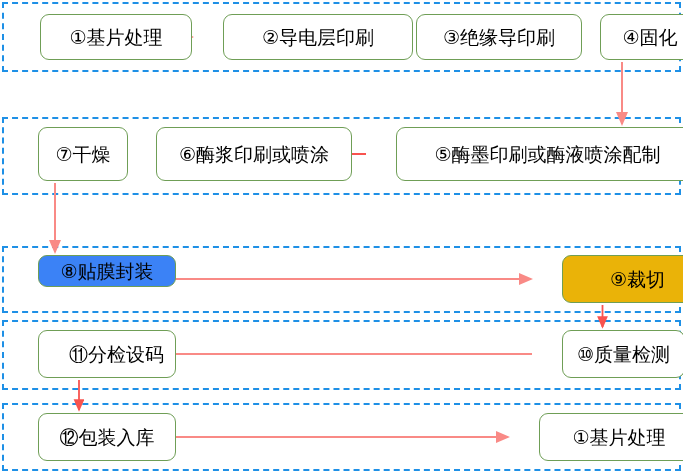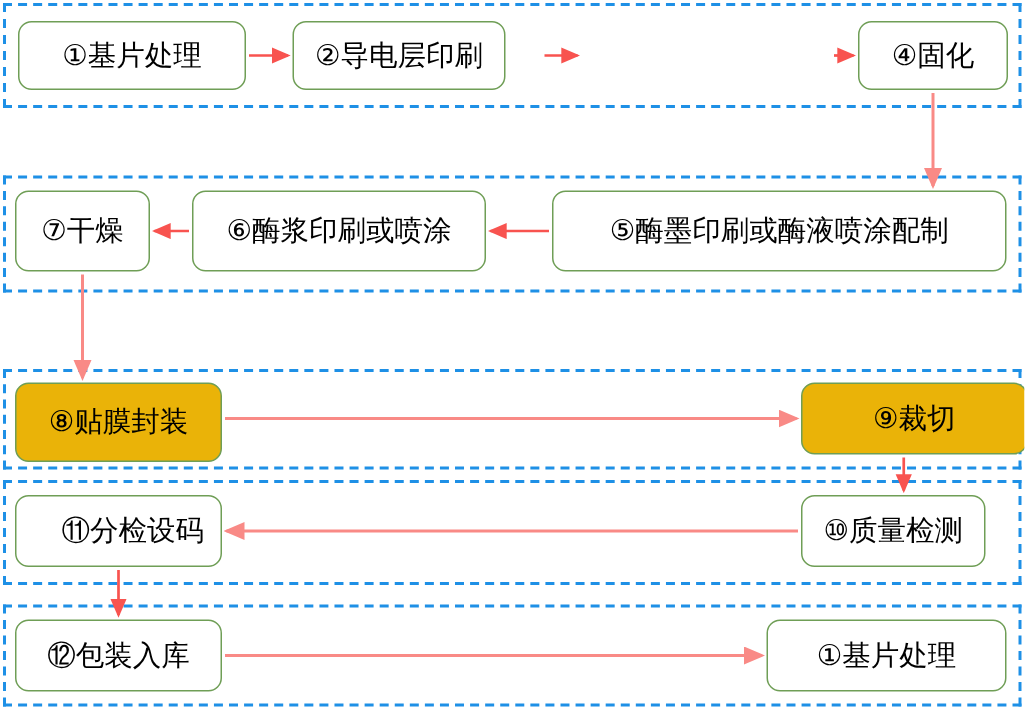--- a/index.html
+++ b/index.html
@@ -31,20 +31,21 @@
     background: #ffffff;
     color: #000000;
     display: flex;
     align-items: center;
     justify-content: center;
     font-size: 19px;
     line-height: 1;
     letter-spacing: 0px;
     white-space: nowrap;
     z-index: 3;
+    margin-left: 28px;
   }
   
   #arrows {
     position: absolute;
     left: 0;
     top: 0;
     width: 683px;
     height: 473px;
     z-index: 2;
     pointer-events: none;
@@ -80,25 +81,26 @@
         <line x1="55" y1="183" x2="55" y2="252" stroke="#f98a86" stroke-width="2" marker-end="url(#head-long)"></line>
         <line x1="150" y1="279" x2="531" y2="279" stroke="#f98a86" stroke-width="2" marker-end="url(#head-long)"></line>
         <line x1="602.5" y1="305" x2="602.5" y2="327" stroke="#f8534f" stroke-width="1.8" marker-end="url(#head-short)"></line>
         <line x1="532" y1="354" x2="151" y2="354" stroke="#f98a86" stroke-width="2" marker-end="url(#head-long)"></line>
         <line x1="79" y1="380" x2="79" y2="410" stroke="#f8534f" stroke-width="1.8" marker-end="url(#head-short)"></line>
         <line x1="150" y1="437" x2="508" y2="437" stroke="#f98a86" stroke-width="2" marker-end="url(#head-long)"></line>
       </g>
   </svg>
 
   <div class="node" style="left: 12px; top: 14px; width: 152px; height: 46px; border-color: rgb(111, 158, 86); background: rgb(255, 255, 255); color: rgb(0, 0, 0);">①基片处理</div>
-  <div class="node" style="left: 195px; top: 14px; width: 142px; height: 46px; border-color: rgb(111, 158, 86); background: rgb(255, 255, 255); color: rgb(0, 0, 0);">②导电层印刷</div>
+  <div class="node" style="left: 195px; top: 14px; width: 190px; height: 46px; border-color: rgb(111, 158, 86); background: rgb(255, 255, 255); color: rgb(0, 0, 0);">②导电层印刷</div>
+  <div class="node" style="left: 388px; top: 14px; width: 166px; height: 46px; border-color: rgb(111, 158, 86); background: rgb(255, 255, 255); color: rgb(0, 0, 0);">③绝缘导印刷</div>
   <div class="node" style="left: 572px; top: 14px; width: 100px; height: 46px; border-color: rgb(111, 158, 86); background: rgb(255, 255, 255); color: rgb(0, 0, 0);">④固化</div>
   <div class="node" style="left: 368px; top: 127px; width: 303px; height: 54px; border-color: rgb(111, 158, 86); background: rgb(255, 255, 255); color: #000000;">⑤酶墨印刷或酶液喷涂配制</div>
   <div class="node" style="left: 128px; top: 127px; width: 196px; height: 54px; border-color: rgb(111, 158, 86); background: rgb(255, 255, 255); color: rgb(0, 0, 0);">⑥酶浆印刷或喷涂</div>
   <div class="node" style="left: 10px; top: 127px; width: 90px; height: 54px; border-color: rgb(111, 158, 86); background: rgb(255, 255, 255); color: rgb(0, 0, 0);">⑦干燥</div>
-  <div class="node" style="left: 10px; top: 255px; width: 138px; height: 53px; border-color: rgb(111, 158, 86); background: #eab308; color: rgb(0, 0, 0);">⑧贴膜封装</div>
+  <div class="node" style="left: 10px; top: 255px; width: 138px; height: 32px; border-color: rgb(111, 158, 86); background: #3b82f6; color: rgb(0, 0, 0);">⑧贴膜封装</div>
   <div class="node" style="left: 534px; top: 255px; width: 151px; height: 48px; border-color: rgb(111, 158, 86); background: #eab308; color: rgb(0, 0, 0);">⑨裁切</div>
   <div class="node" style="left: 534px; top: 330px; width: 123px; height: 48px; border-color: rgb(111, 158, 86); background: rgb(255, 255, 255); color: rgb(0, 0, 0);">⑩质量检测</div>
   <div class="node" style="left: 10px; top: 330px; width: 138px; height: 48px; border-color: rgb(111, 158, 86); background: rgb(255, 255, 255); color: rgb(0, 0, 0); padding-left: 19px;">⑪分检设码</div>
   <div class="node" style="left: 10px; top: 413px; width: 138px; height: 48px; border-color: rgb(111, 158, 86); background: rgb(255, 255, 255); color: rgb(0, 0, 0); text-align: center;">⑫包装入库</div>
   <div class="node" style="left: 511px; top: 413px; width: 160px; height: 48px; border-color: rgb(111, 158, 86); background: rgb(255, 255, 255); color: rgb(0, 0, 0);">①基片处理</div>
 
 </div>
 
 </body></html>

